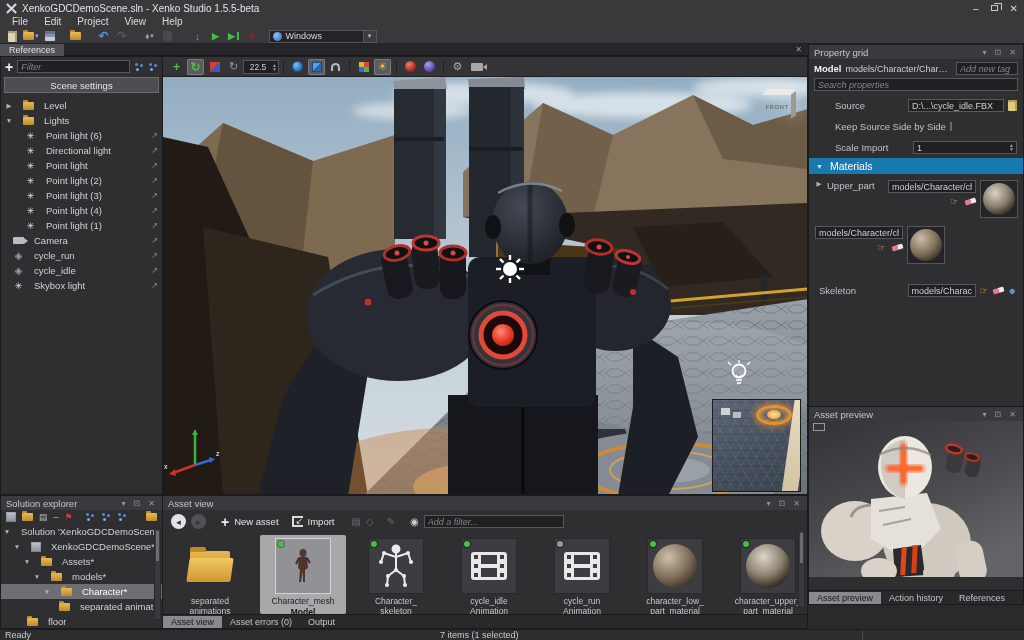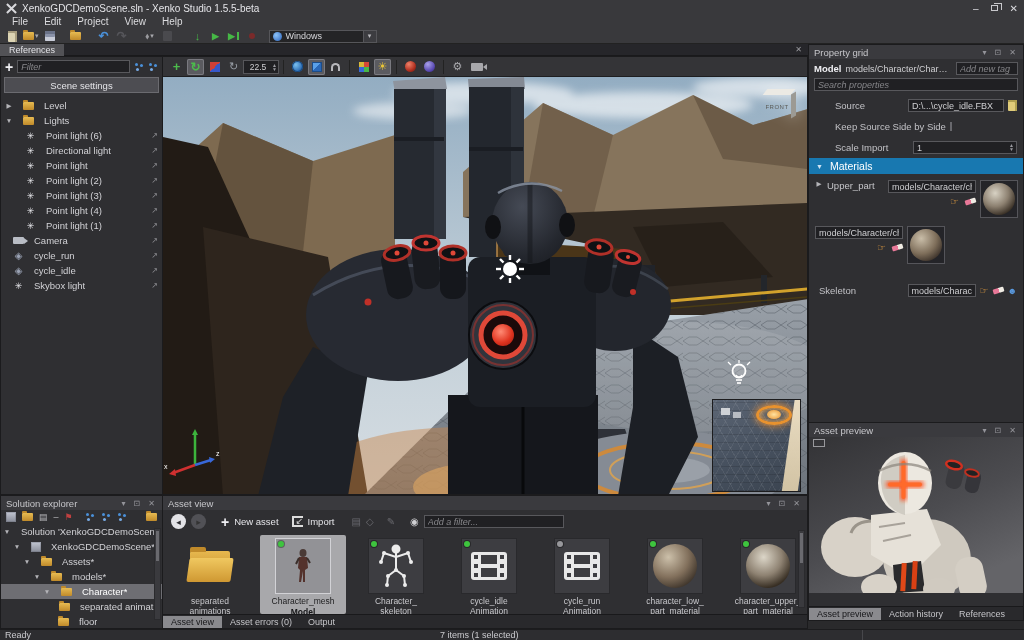--- a/index.html
+++ b/index.html
@@ -662,21 +662,21 @@
   </div>
   <div class="prow" style="margin-top:14px;padding-left:10px">
     <span class="plabel">Skeleton</span>
     <input class="inp" style="width: 68px;" value="models/Character/Cha">
     <span class="ic-hand">☞</span>
     <span class="ic-eraser"></span>
     <span class="ic-person">☻</span>
   </div>
 </div>
 
-<div class="panel" style="left:808px;top:422px;width:216px;height:199px">
+<div class="panel" style="left:808px;top:406px;width:216px;height:199px">
   <div class="ptitle">
     <span>Asset preview</span>
       <span class="sp"></span>
     <span class="ptbtn">▾</span>
     <span class="ptbtn">⊡</span>
     <span class="ptbtn">✕</span>
   </div>
   <div class="apbody">
     <svg width="214" height="156" viewBox="0 0 214 156" style="position:absolute;inset:0">
       <defs>
@@ -765,21 +765,21 @@
       </div>
     <div class="trow sel" style="padding-left:42px">
         <span class="exp">▼</span>
         <span class="icf"></span>
         <span class="tlabel" style="color:#fff">Character*</span>
       </div>
     <div class="trow" style="padding-left:58px">
         <span class="icf"></span>
         <span class="tlabel">separated animations</span>
       </div>
-    <div class="trow" style="padding-left:57px">
+    <div class="trow" style="padding-left:26px">
         <span class="icf"></span>
         <span class="tlabel">floor</span>
       </div>
 
   </div>
   <div class="vscroll" style="top:32px;height:92px">
       <span class="th"></span>
     </div>
 </div>
 

